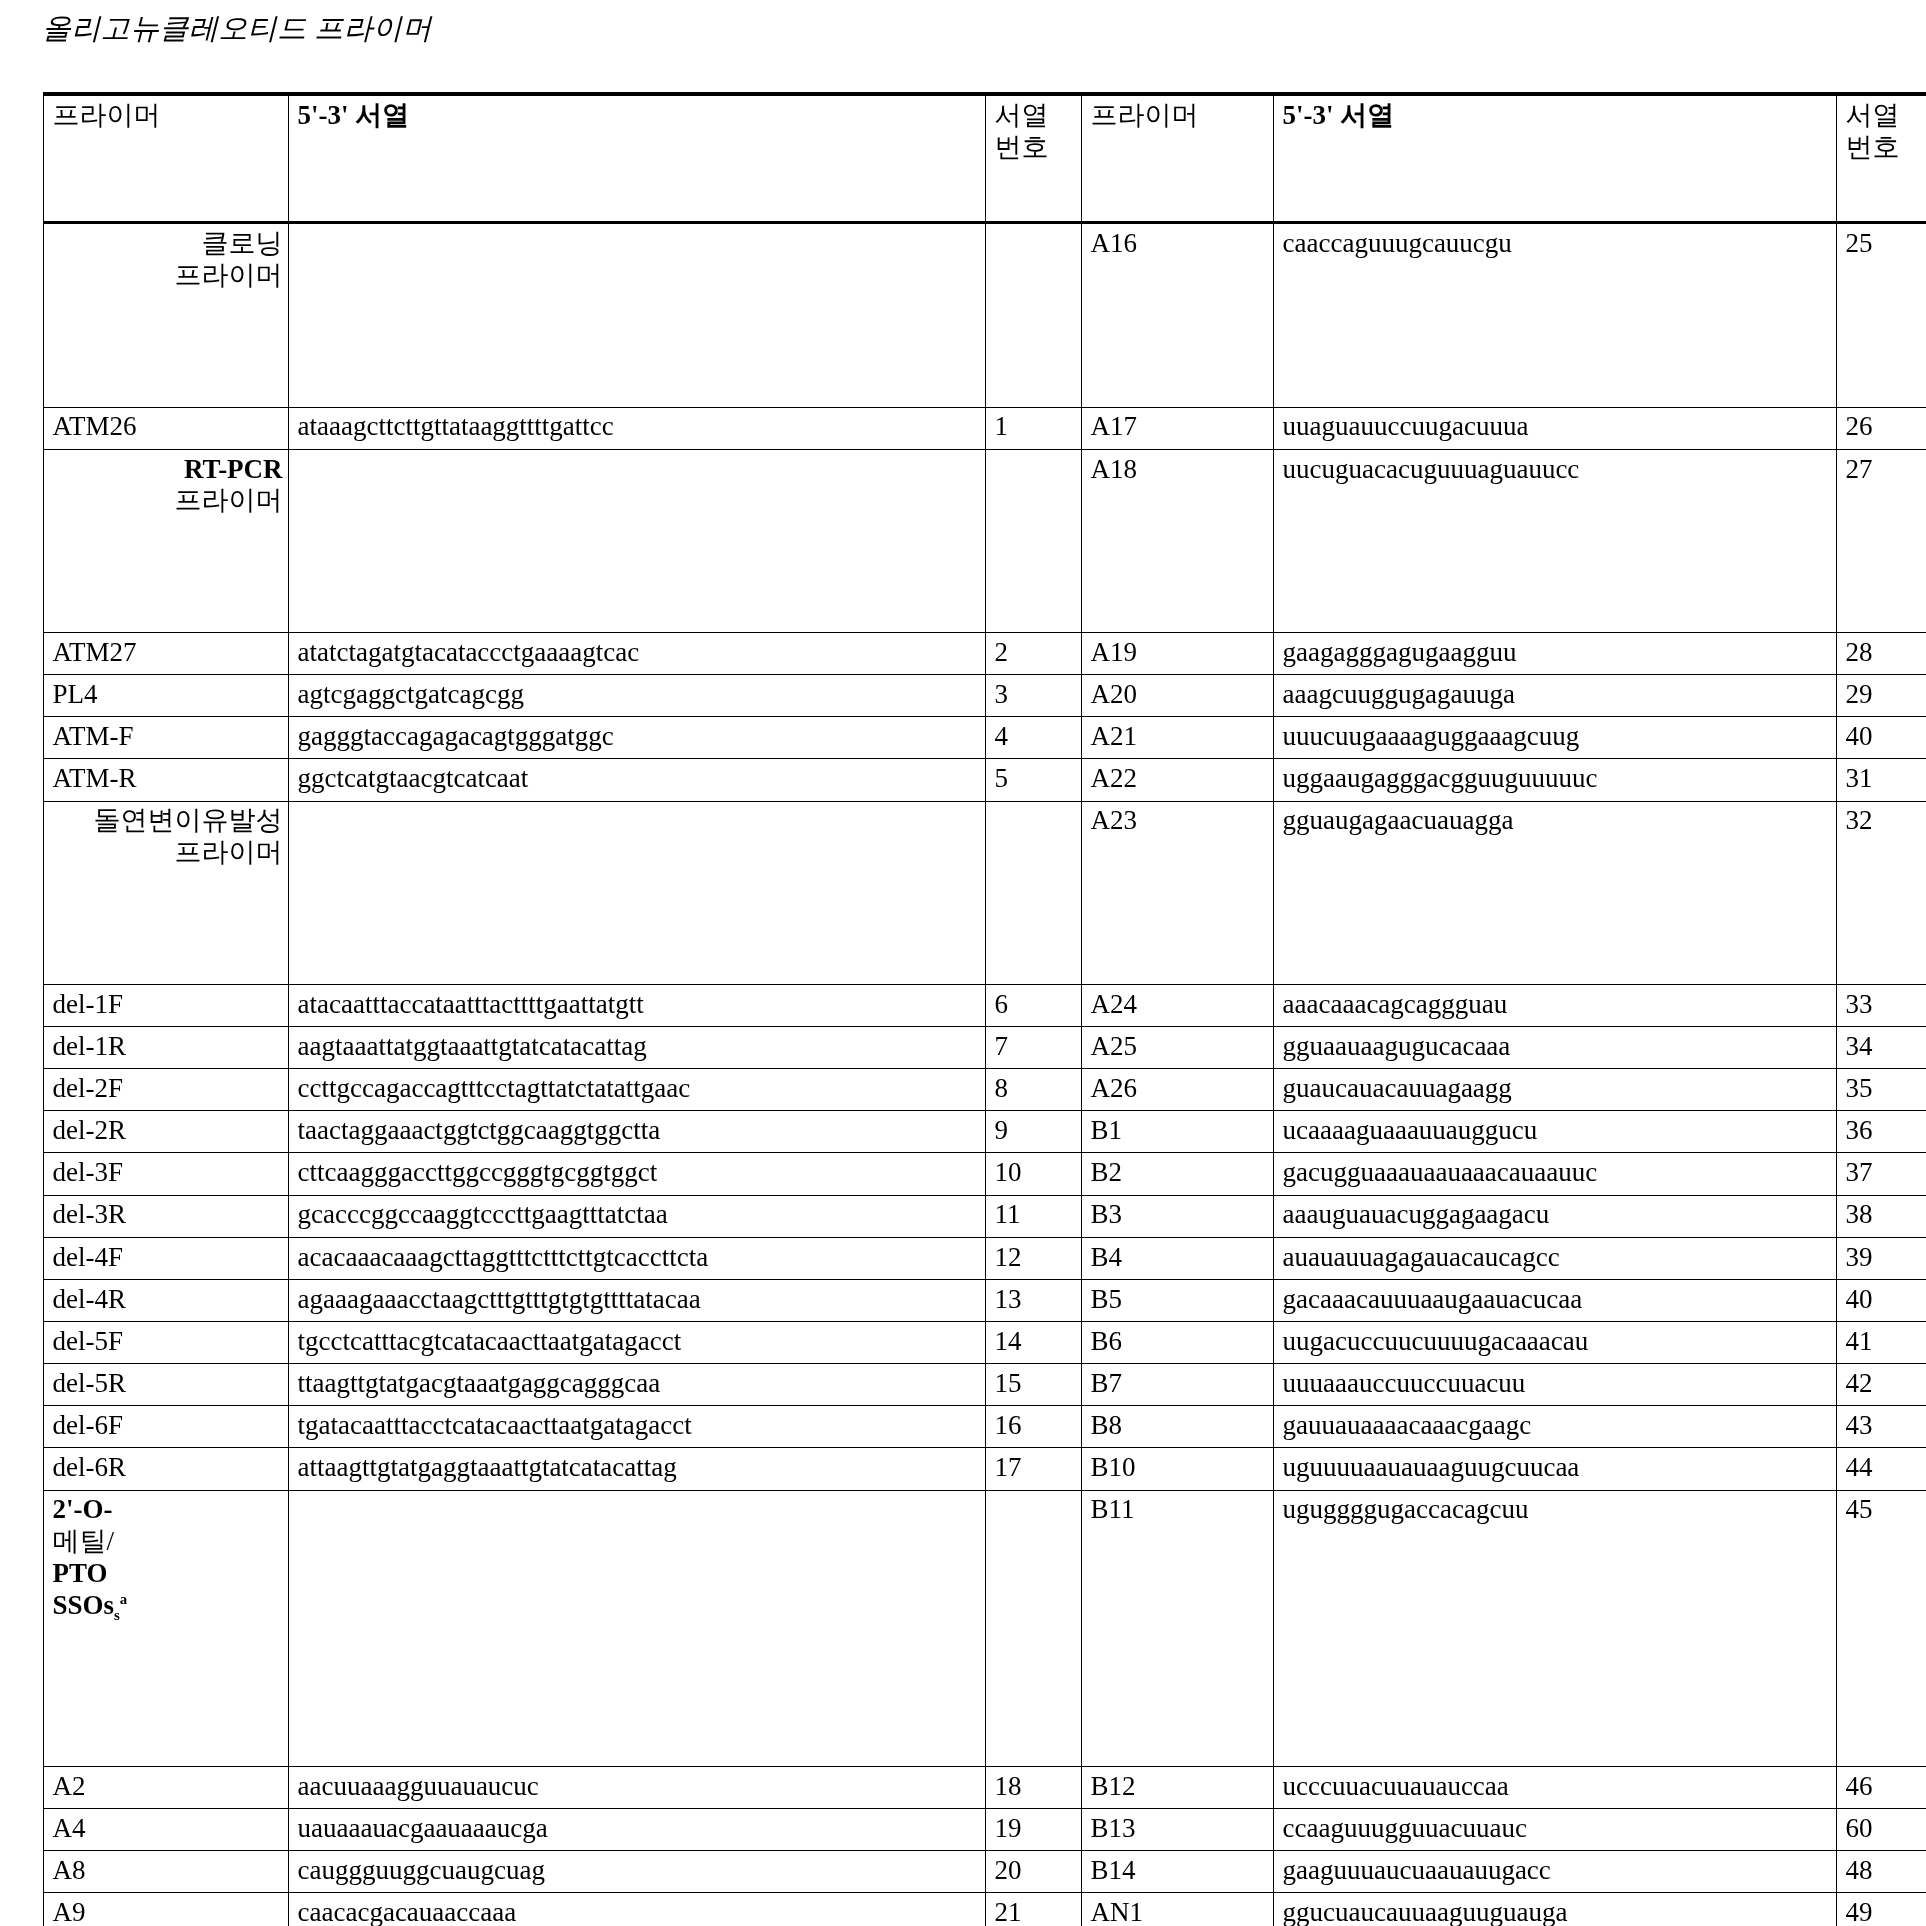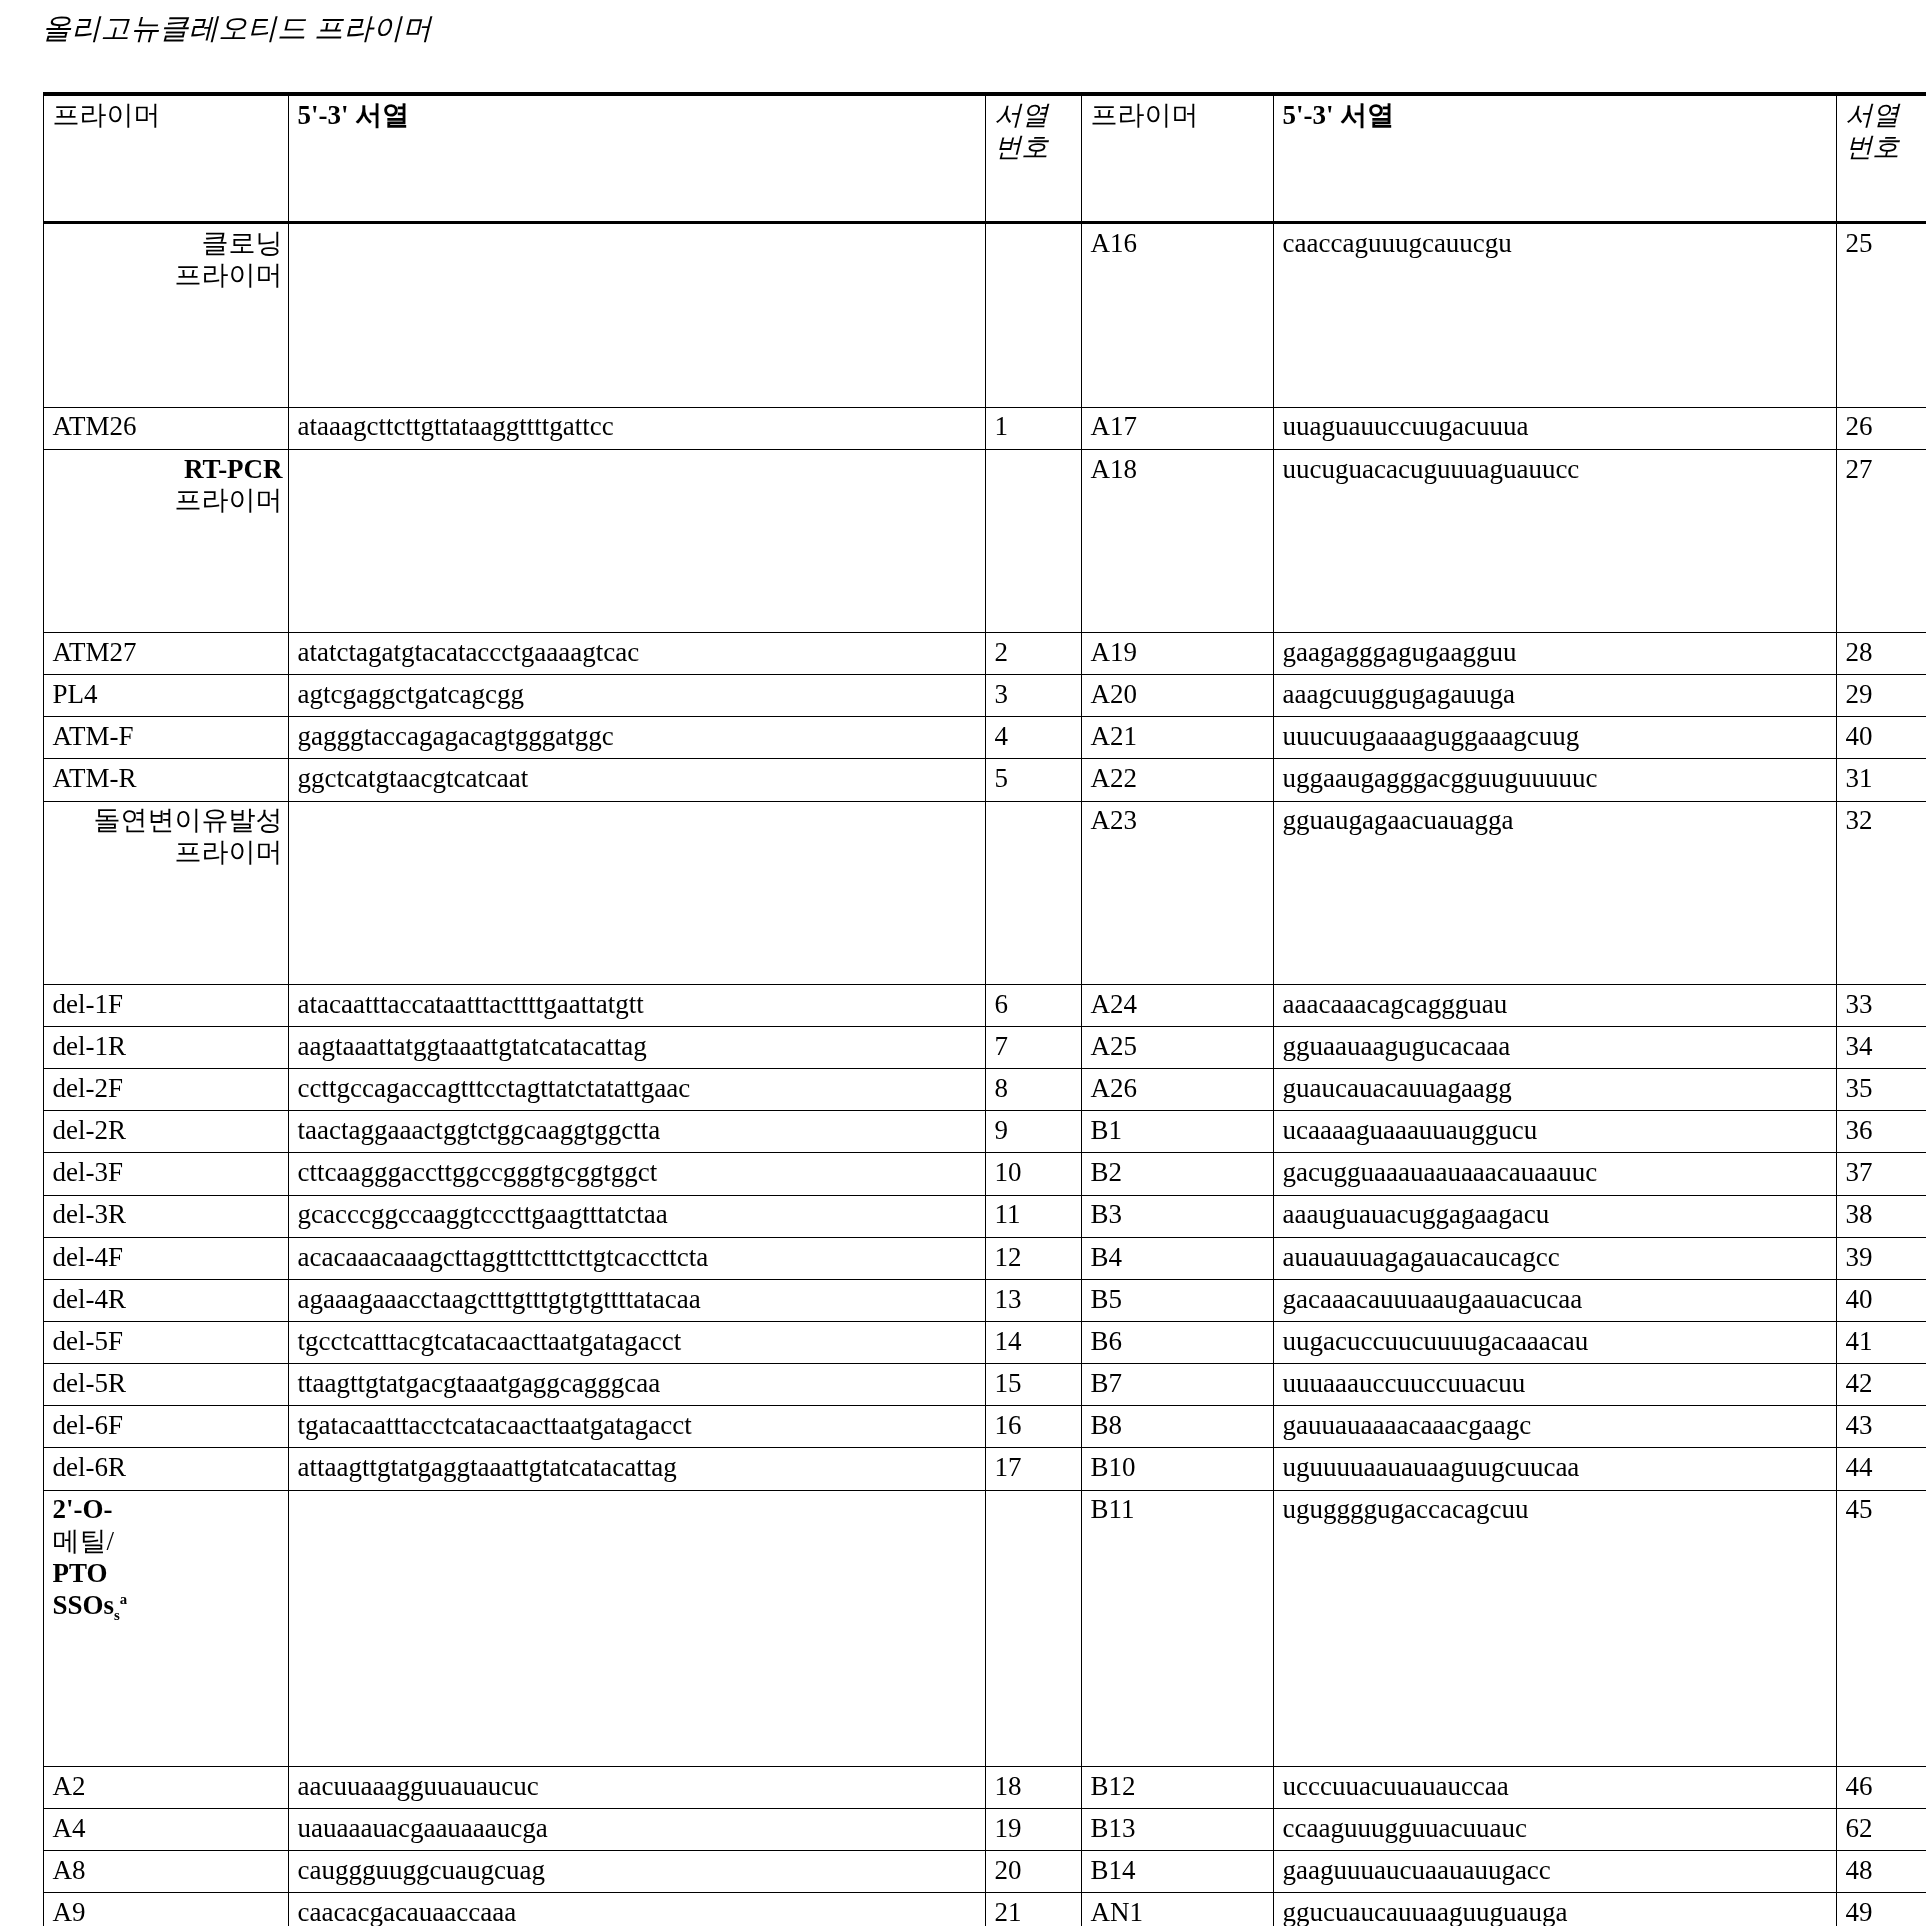--- a/index.html
+++ b/index.html
@@ -61,21 +61,21 @@
   }
 
   col.c-name  { width: 245px; }
   col.c-seq   { width: 697px; }
   col.c-num   { width: 96px; }
   col.c-name2 { width: 192px; }
   col.c-seq2  { width: 563px; }
   col.c-num2  { width: 164px; }
 
   .bold { font-weight: bold; margin-top: 34px; }
-  .hdr-sub { display: block; font-style: italic; }
+  .hdr-sub { display: block; }
   .tallx { height: 173px; text-align: right; }
   .tallxx { height: 266px; }
   .seq { letter-spacing: 0px; }
   sup { font-size: 0.55em; vertical-align: super; }
   sub { font-size: 0.55em; vertical-align: sub; }
 </style>
 </head>
 <body>
 
 <div class="page">
@@ -281,21 +281,21 @@
           <td><span>B12</span></td>
           <td class="seq"><span>ucccuuacuuauauccaa</span></td>
           <td><span>46</span></td>
         </tr>
         <tr>
           <td><span>A4</span></td>
           <td class="seq"><span>uauaaauacgaauaaaucga</span></td>
           <td><span>19</span></td>
           <td><span>B13</span></td>
           <td class="seq"><span>ccaaguuugguuacuuauc</span></td>
-          <td><span>62</span></td>
+          <td><span>60</span></td>
         </tr>
         <tr>
           <td><span>A8</span></td>
           <td class="seq"><span>cauggguuggcuaugcuag</span></td>
           <td><span>20</span></td>
           <td><span>B14</span></td>
           <td class="seq"><span>gaaguuuaucuaauauugacc</span></td>
           <td><span>48</span></td>
         </tr>
         <tr>

